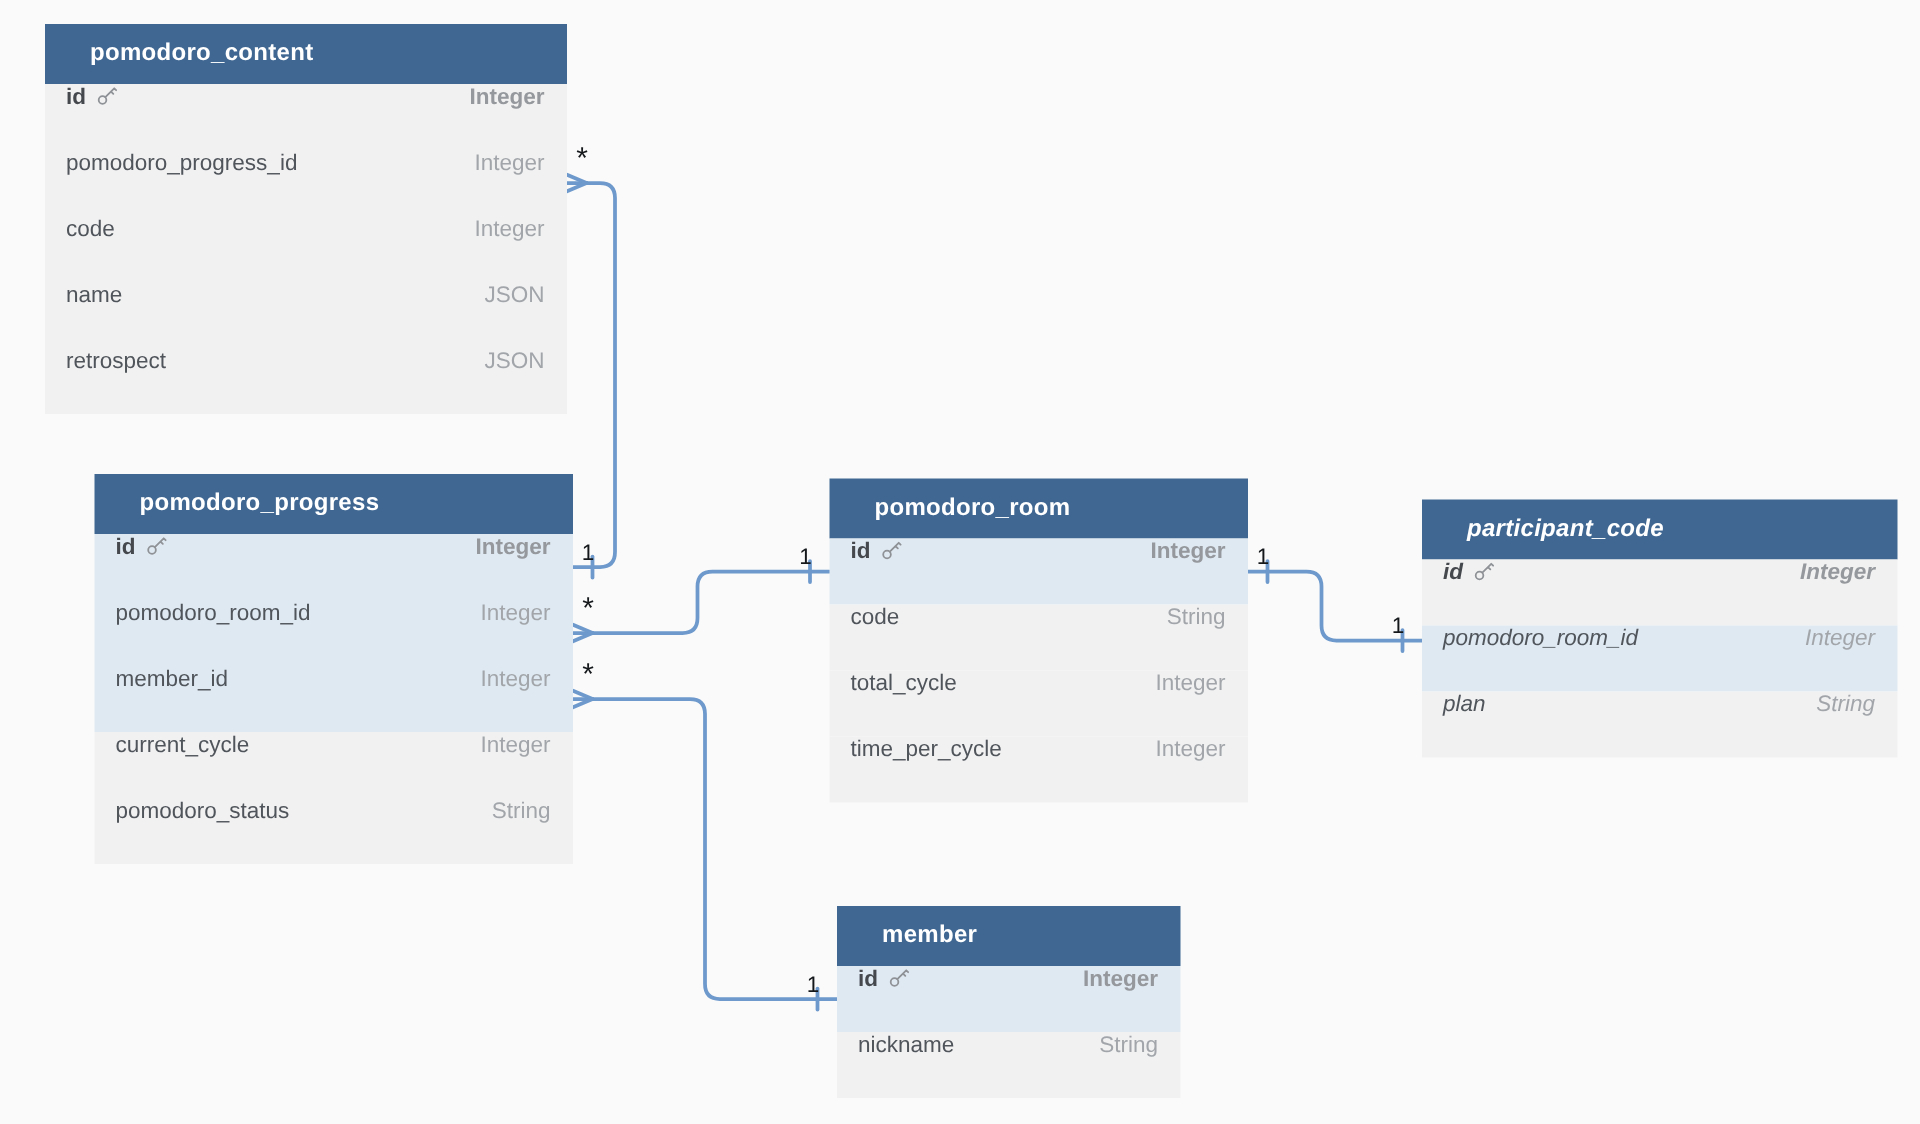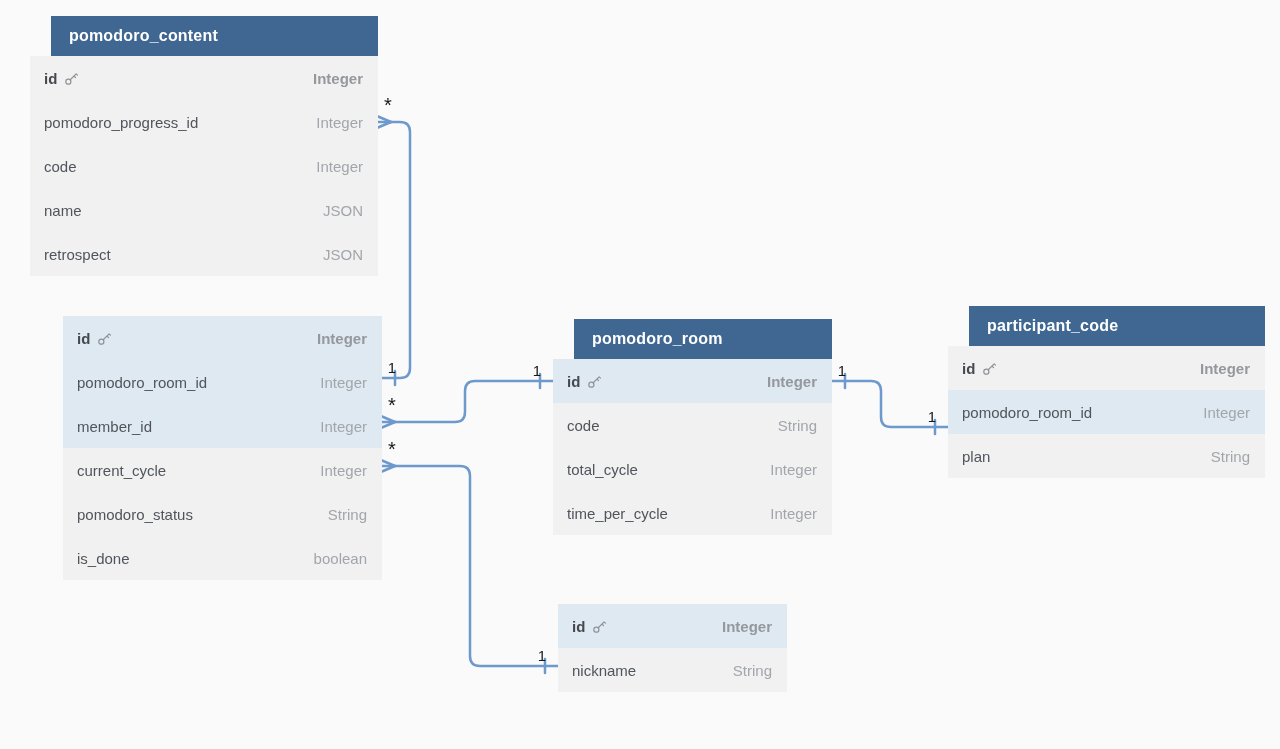--- a/index.html
+++ b/index.html
@@ -6,25 +6,25 @@
   body{
     width:1280px;height:749px;position:relative;overflow:hidden;
     background:var(--canvas-bg,#fafafa);
     font-family:"Liberation Sans",sans-serif;
   }
   .canvas{position:absolute;inset:0;}
   #rel-layer{position:absolute;left:0;top:0;width:1280px;height:749px;}
   .table{position:absolute;}
   .table-header{
     height:40px;background:var(--header-bg,#3f6792);color:var(--header-text,#fff);
-    display:flex;align-items:center;padding:0 18px;
-    font-weight:bold;font-size:16px;letter-spacing:.2px;margin-left:21px;
+    display:flex;align-items:center;padding:0 30px;
+    font-weight:bold;font-size:16px;letter-spacing:.2px;
   }
   .row{
-    height:44px;display:flex;align-items:center;
+    height:44px;display:flex;align-items:flex-start;
     padding:0 15px 0 14px;font-size:15px;
     background:var(--row-bg,#f1f1f2);color:var(--field-text,#50555b);
   }
   .row.hl{background:var(--row-hl-bg,#dfe9f2);}
   .row .field{white-space:nowrap;}
   .row .type{margin-left:auto;color:var(--type-text,#a2a6aa);white-space:nowrap;}
   .row.pk .field{font-weight:bold;color:#45494e;}
   .row.pk .type{font-weight:bold;color:#95989c;}
   .key-icon{margin-left:7px;display:flex;align-items:center;}
   .key-icon svg{stroke:#8f9296;fill:none;stroke-width:1.6;stroke-linecap:round;stroke-linejoin:round;}
@@ -103,20 +103,23 @@
     <span class="type">JSON</span>
   </div>
         <div class="row">
     <span class="field">retrospect</span>
 
     <span class="type">JSON</span>
   </div>
       </div>
   </div>
     <div class="table" style="left: 63px; top: 316px; width: 319px;">
+    <div class="table-header">
+      <span class="table-title">pomodoro_progress</span>
+    </div>
     <div class="rows">
         <div class="row hl pk">
     <span class="field">id</span>
     <span class="key-icon">
       <svg viewBox="0 0 20 20" width="15" height="15" aria-hidden="true">
         <circle cx="5.8" cy="14.2" r="3.4"></circle>
         <path d="M8.3 11.7 L16.2 3.8 M13.3 6.7 L15.4 8.8 M16.2 3.8 L17.9 5.5"></path>
       </svg>
     </span>
     <span class="type">Integer</span>
@@ -134,25 +137,20 @@
         <div class="row">
     <span class="field">current_cycle</span>
 
     <span class="type">Integer</span>
   </div>
         <div class="row">
     <span class="field">pomodoro_status</span>
 
     <span class="type">String</span>
   </div>
-        <div class="row">
-    <span class="field">is_done</span>
-
-    <span class="type">boolean</span>
-  </div>
       </div>
   </div>
     <div class="table" style="left: 553px; top: 319px; width: 279px;">
     <div class="table-header">
       <span class="table-title">pomodoro_room</span>
     </div>
     <div class="rows">
         <div class="row hl pk">
     <span class="field">id</span>
     <span class="key-icon">
@@ -173,21 +171,21 @@
 
     <span class="type">Integer</span>
   </div>
         <div class="row">
     <span class="field">time_per_cycle</span>
 
     <span class="type">Integer</span>
   </div>
       </div>
   </div>
-    <div class="table" style="left: 948px; top: 306px; width: 317px;">
+    <div class="table" style="left: 948px; top: 333px; width: 317px; font-style: italic;">
     <div class="table-header">
       <span class="table-title">participant_code</span>
     </div>
     <div class="rows">
         <div class="row pk">
     <span class="field">id</span>
     <span class="key-icon">
       <svg viewBox="0 0 20 20" width="15" height="15" aria-hidden="true">
         <circle cx="5.8" cy="14.2" r="3.4"></circle>
         <path d="M8.3 11.7 L16.2 3.8 M13.3 6.7 L15.4 8.8 M16.2 3.8 L17.9 5.5"></path>
@@ -201,20 +199,23 @@
     <span class="type">Integer</span>
   </div>
         <div class="row">
     <span class="field">plan</span>
 
     <span class="type">String</span>
   </div>
       </div>
   </div>
     <div class="table" style="left: 558px; top: 604px; width: 229px;">
+    <div class="table-header">
+      <span class="table-title">member</span>
+    </div>
     <div class="rows">
         <div class="row hl pk">
     <span class="field">id</span>
     <span class="key-icon">
       <svg viewBox="0 0 20 20" width="15" height="15" aria-hidden="true">
         <circle cx="5.8" cy="14.2" r="3.4"></circle>
         <path d="M8.3 11.7 L16.2 3.8 M13.3 6.7 L15.4 8.8 M16.2 3.8 L17.9 5.5"></path>
       </svg>
     </span>
     <span class="type">Integer</span>

